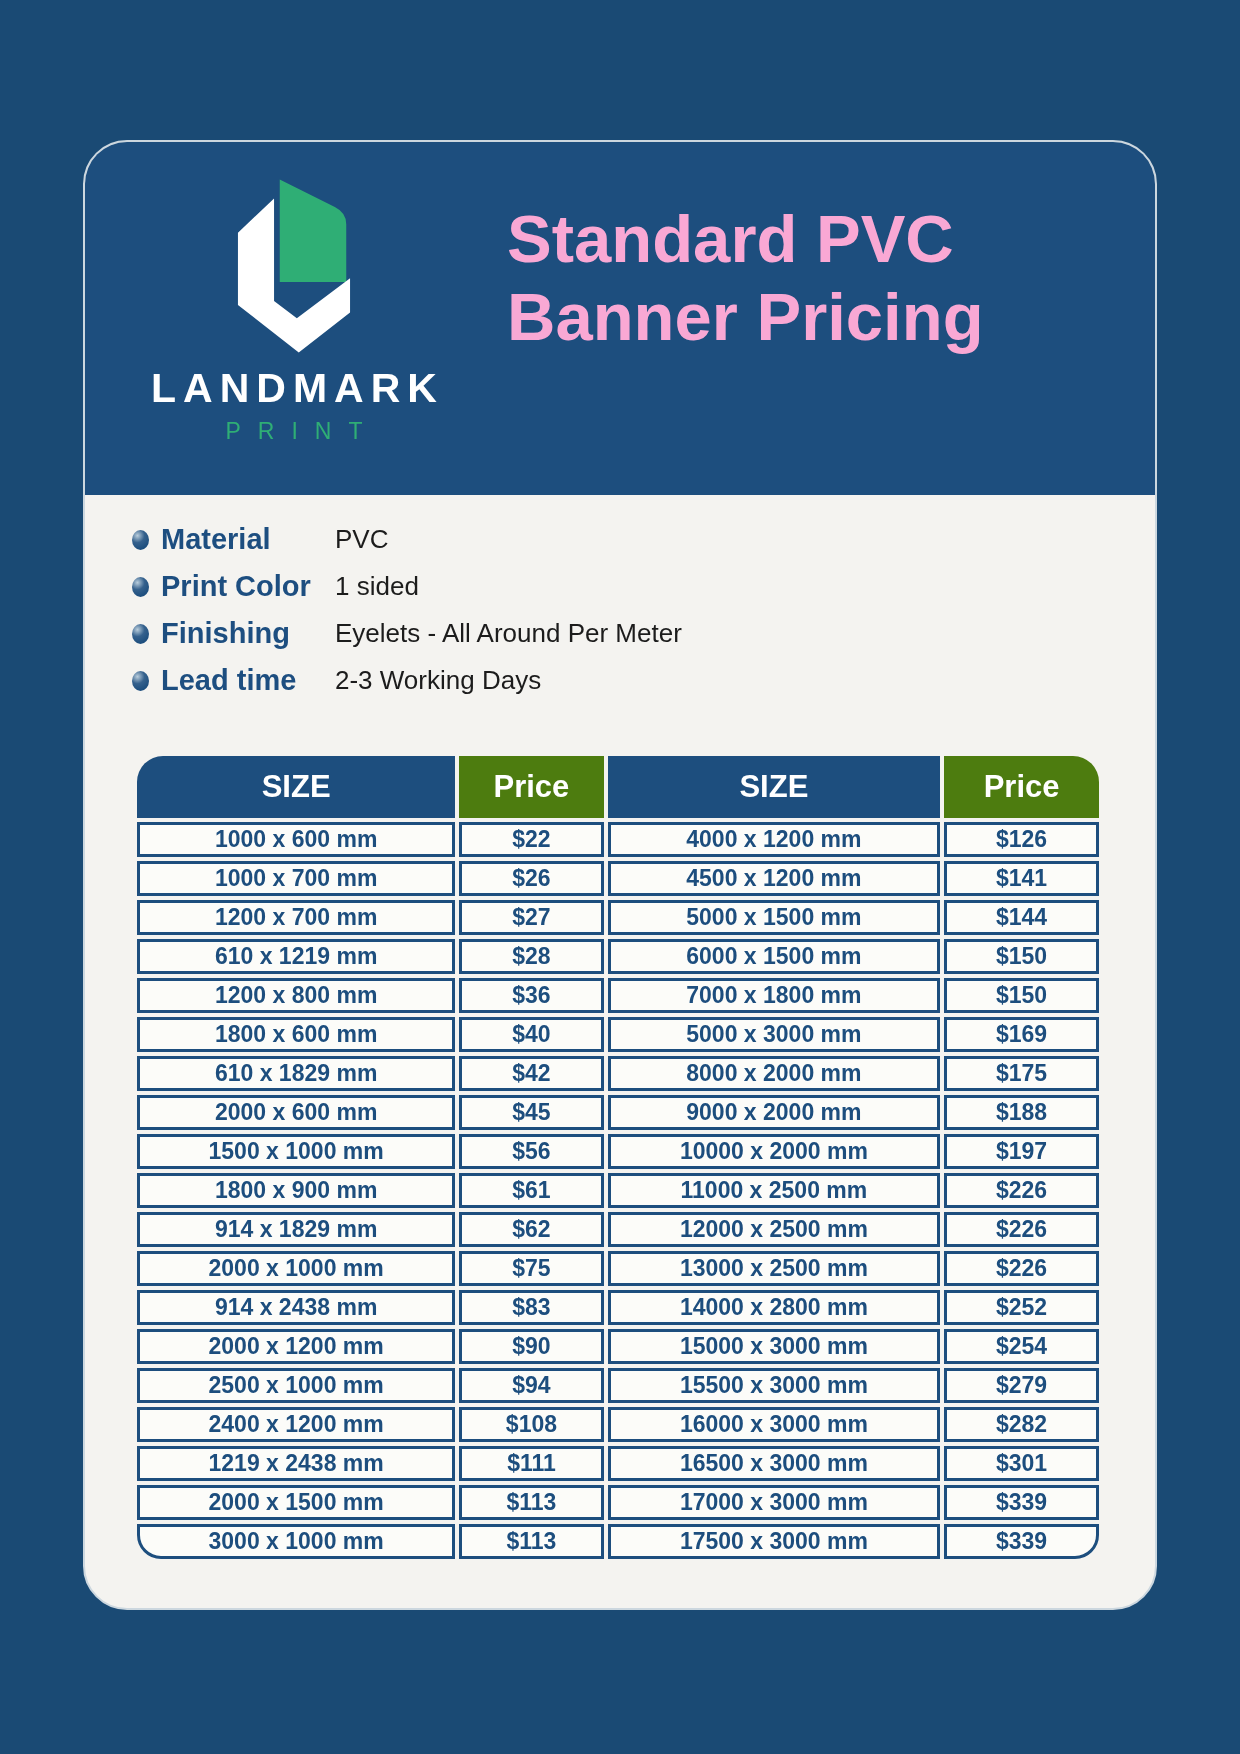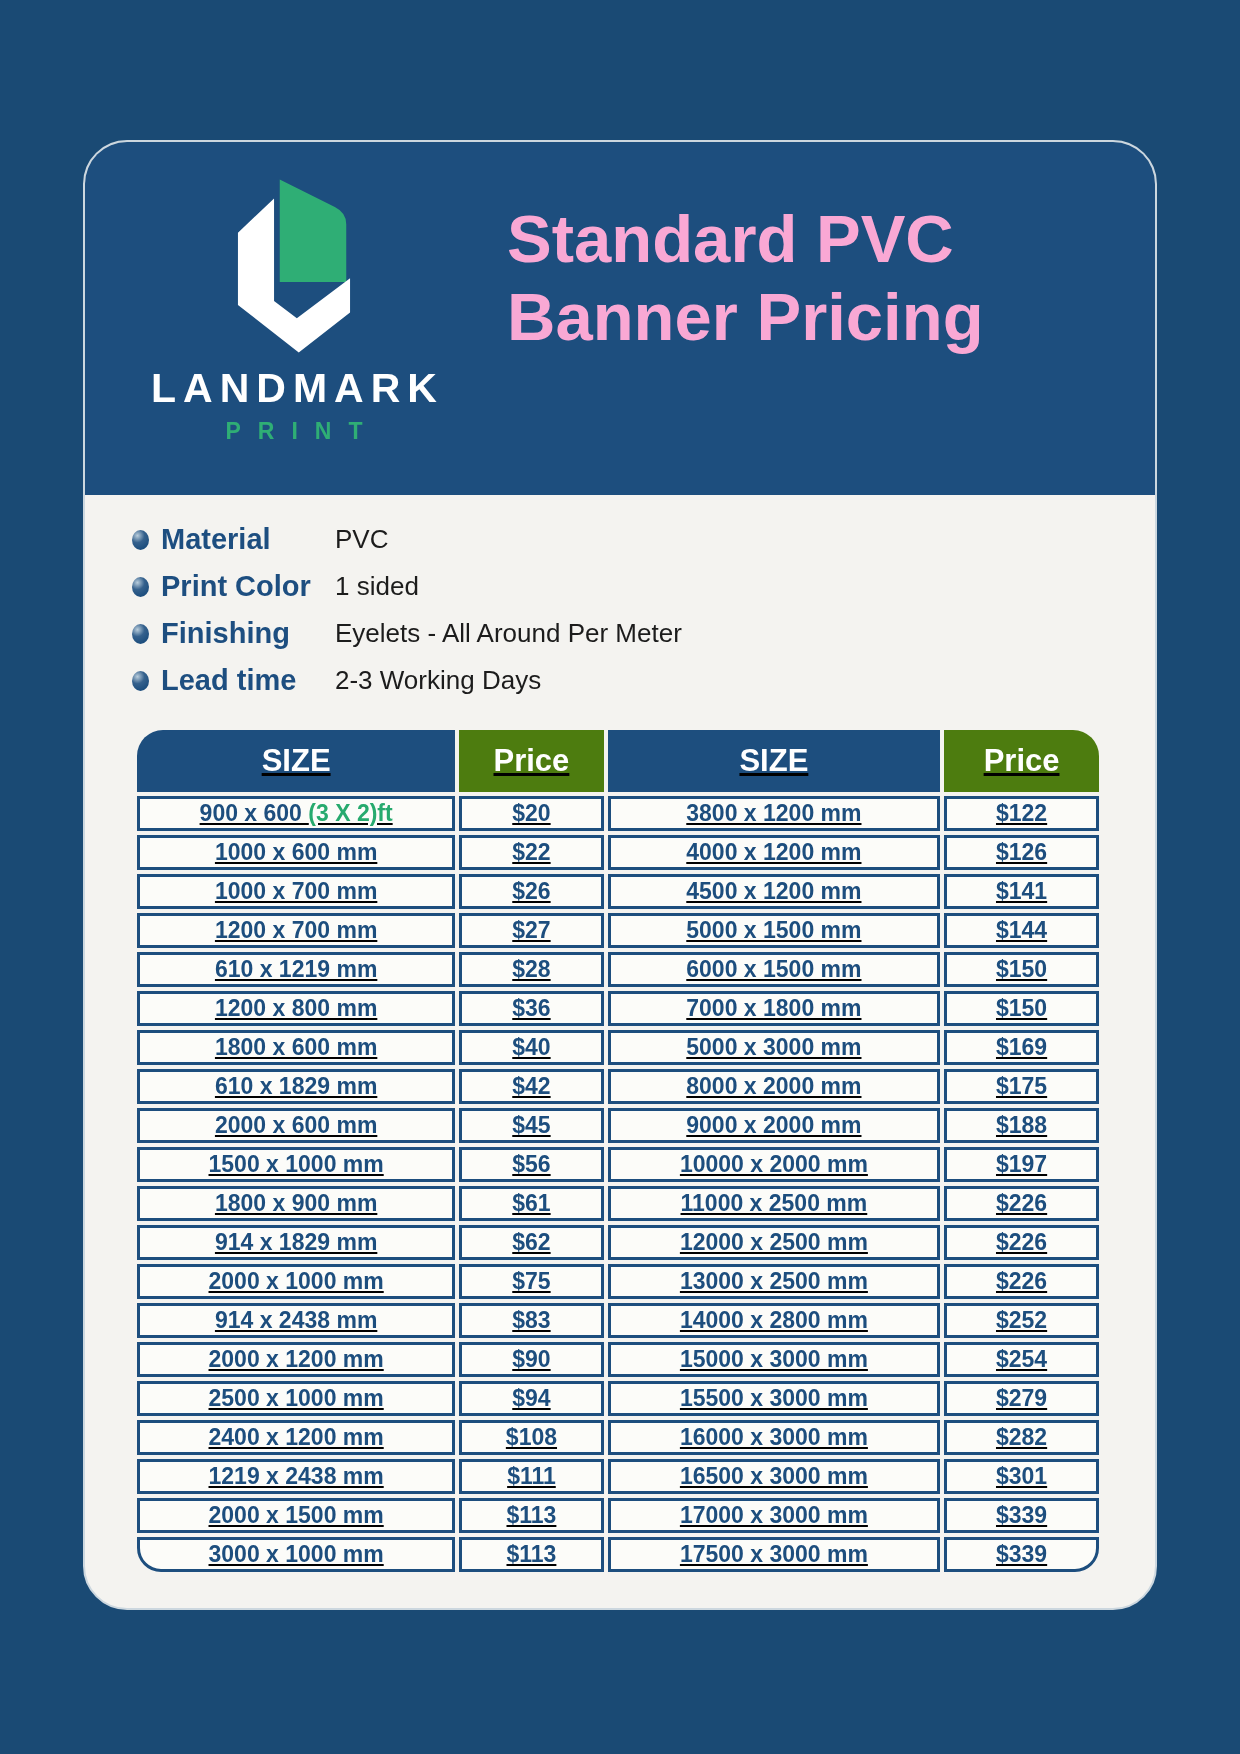--- a/index.html
+++ b/index.html
@@ -33,21 +33,21 @@
   .brand-name{
     margin-top:5px;
     color:#ffffff;
     font-size:41px;font-weight:700;
     letter-spacing:7px;padding-left:7px;
     white-space:nowrap;
   }
   .brand-sub{
     margin-top:6px;
     color:#2fae75;
-    font-size:23px;font-weight:700;
+    font-size:23px;font-weight:400;
     letter-spacing:17px;padding-left:17px;
     white-space:nowrap;
   }
   .title{
     position:absolute;left:422px;top:58px;
     color:#f9a8d4;
     font-size:67px;font-weight:800;
     line-height:1.17;
     letter-spacing:0px;
     white-space:nowrap;
@@ -66,25 +66,24 @@
   }
   .spec-label{
     width:174px;flex:0 0 auto;
     color:#1d4e80;font-size:29px;font-weight:700;
   }
   .spec-value{
     color:#1c1c1c;font-size:26px;font-weight:400;
   }
   
   table.price-table{
-    position:absolute;left:48px;top:584px;
+    position:absolute;left:48px;top:610px;
     width:970px;
     border-collapse:separate;border-spacing:4px;
     table-layout:fixed;
-    text-decoration:underline;
   }
   .price-table th{
     height:62px;
     font-size:31px;font-weight:700;color:#ffffff;
     text-align:center;vertical-align:middle;
     padding:0;
   }
   .price-table th.h-size{background:#1d4e7e;}
   .price-table th.h-price{background:#4d7c0f;margin-top:10px;}
   .price-table thead th:first-child{border-top-left-radius:26px;}
@@ -154,26 +153,20 @@
     <thead>
       <tr>
         <th class="h-size">SIZE</th>
         <th class="h-price">Price</th>
         <th class="h-size">SIZE</th>
         <th class="h-price">Price</th>
       </tr>
     </thead>
     <tbody>
         <tr>
-          <td><span>900 x 600 </span><span class="accent">(3 X 2)ft</span></td>
-          <td>$20</td>
-          <td>3800 x 1200 mm</td>
-          <td>$122</td>
-        </tr>
-        <tr>
           <td>1000 x 600 mm</td>
           <td>$22</td>
           <td>4000 x 1200 mm</td>
           <td>$126</td>
         </tr>
         <tr>
           <td>1000 x 700 mm</td>
           <td>$26</td>
           <td>4500 x 1200 mm</td>
           <td>$141</td>

